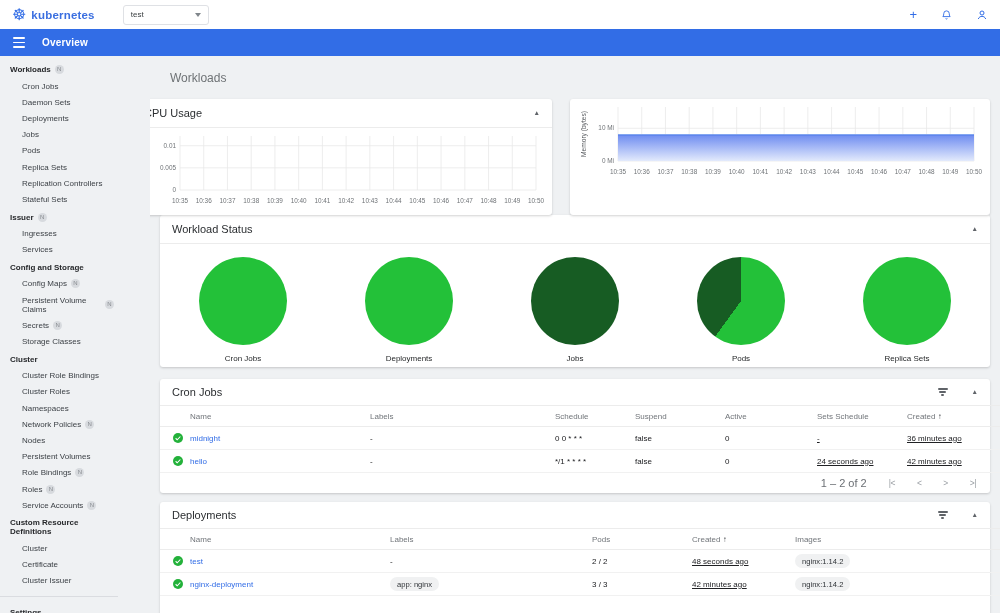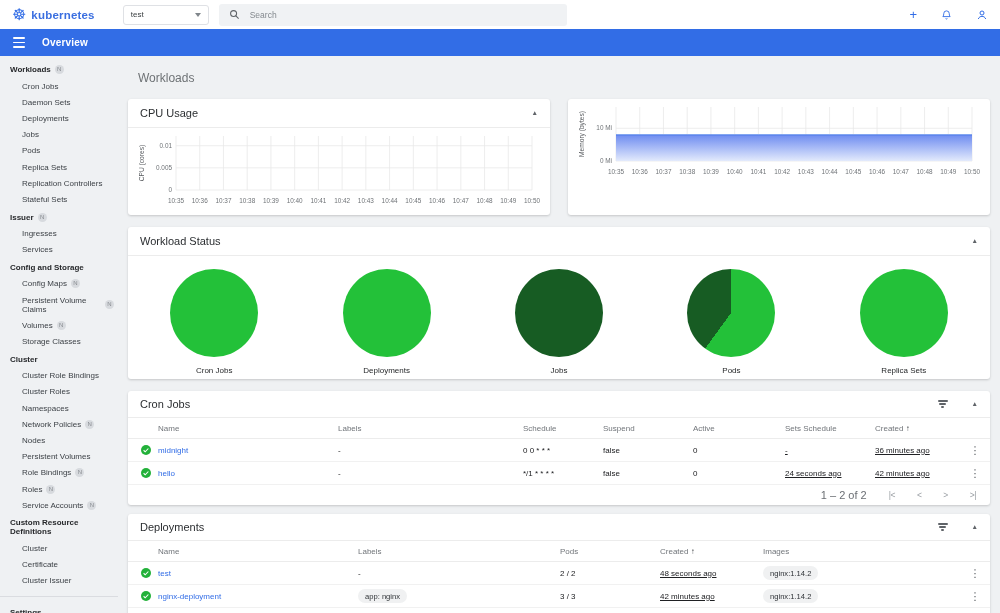--- a/index.html
+++ b/index.html
@@ -25,21 +25,21 @@
   .top-actions .act { color:#326de6; cursor:pointer; display:flex; align-items:center; }
   .plus-glyph { font-size:13px; line-height:1; font-weight:400; }
 
   
   .bluebar { height:27px; background:#326de6; display:flex; align-items:center; padding:0 13px; }
   .hamburger { display:flex; flex-direction:column; gap:2.6px; cursor:pointer; }
   .hamburger span { display:block; width:12px; height:1.7px; background:#fff; border-radius:1px; }
   .bluebar .screen-title { color:#fff; font-size:10px; font-weight:bold; margin-left:17px; letter-spacing:.2px; }
 
   
-  .body { display:flex; height:557px; }
+  .body { display:flex; height:557px;gap:32px; }
   .sidebar { width:118px; flex:0 0 118px; padding-top:4px; overflow:hidden; }
   .sb-sec { display:flex; align-items:center; padding:5px 4px 4px 10px; font-size:8px; font-weight:bold; color:#26282b; cursor:pointer; }
   .sb-item { display:flex; align-items:center; padding:3.6px 4px 3.6px 22px; font-size:8px; color:#3a3f44; cursor:pointer; }
   .nbadge { margin-left:4px; width:9px; height:9px; border-radius:50%; background:#d7dade; color:#85898e;
     font-size:6px; line-height:9px; text-align:center; font-weight:400; flex:0 0 auto; }
   .sb-div { border-top:1px solid #dadce0; margin:7px 0 6px; }
   .main { flex:1; padding:0 10px; overflow:hidden; }
   .page-title { margin:15px 0 14px 10px; font-size:12px; color:#6e7275; }
 
   
@@ -50,21 +50,21 @@
   .caret-up { font-size:6.5px; color:#5f6368; cursor:pointer; line-height:1; }
   .filter-ic { display:flex; flex-direction:column; gap:1.8px; align-items:center; cursor:pointer; }
   .filter-ic span { display:block; height:1.3px; background:#5f6368; border-radius:1px; }
   .filter-ic span:nth-child(1){ width:10px; } .filter-ic span:nth-child(2){ width:6.5px; } .filter-ic span:nth-child(3){ width:3px; }
 
   .charts-row { display:flex; gap:18px;justify-content:flex-end; }
   .chart-card { width:422px; height:116px; }
   .chart-card .card-head { height:29px; border-bottom:1px solid #ececec; }
   .chart-card svg.plot { display:block; margin:2px 4px 0 8px; }
 
-  .status-card { margin-top:12px; height:152px; }
+  .status-card { margin-top:0; height:152px; }
   .status-card .card-head { height:29px; border-bottom:1px solid #ececec; }
   .pies { display:flex; padding-top:13px; }
   .pie-col { flex:1; display:flex; flex-direction:column; align-items:center; }
   .pie { width:88px; height:88px; border-radius:50%; }
   .pie-label { margin-top:9px; font-size:8px; color:#26282a; }
 
   .table-card { margin-top:12px; }
   .table-card .card-head { height:26px; }
   table.rtable { width:100%; border-collapse:collapse; table-layout:fixed; }
   table.rtable th { height:21px; text-align:left; font-weight:400; font-size:8px; color:#71757a; border-top:1px solid #ececec; border-bottom:1px solid #ececec; padding:0;margin-top:28px; }
@@ -88,27 +88,20 @@
 <div class="app">
 
   <div class="topbar">
     <div class="brand">
       <span class="k8s-logo">☸</span>
       <span class="brand-name">kubernetes</span>
     </div>
     <div class="ns-select">
       <span class="ns-value">test</span>
       <span class="ns-caret"></span>
-    </div>
-    <div class="searchbox">
-      <svg width="11" height="11" viewBox="0 0 24 24" fill="none" stroke="#5f6368" stroke-width="2.4">
-        <circle cx="10" cy="10" r="6.5"></circle>
-          <line x1="15" y1="15" x2="21" y2="21"></line>
-      </svg>
-      <input type="text" placeholder="Search" style="">
     </div>
     <div class="top-actions">
       <span class="act plus-glyph">+</span>
       <span class="act">
         <svg width="11" height="12" viewBox="0 0 24 24" fill="none" stroke="#326de6" stroke-width="2">
           <path d="M6 9a6 6 0 0 1 12 0c0 5 2 6.5 2 6.5H4S6 14 6 9z"></path>
             <path d="M10 19.5a2.2 2.2 0 0 0 4 0"></path>
         </svg>
       </span>
       <span class="act">
@@ -175,21 +168,21 @@
         </div>
         <div class="sb-item">
           <span>Config Maps</span>
           <span class="nbadge">N</span>
         </div>
         <div class="sb-item">
           <span>Persistent Volume Claims</span>
           <span class="nbadge">N</span>
         </div>
         <div class="sb-item">
-          <span>Volumes</span>
+          <span>Secrets</span>
           <span class="nbadge">N</span>
         </div>
         <div class="sb-item">
           <span>Storage Classes</span>
         </div>
         <div class="sb-sec">
           <span>Cluster</span>
         </div>
         <div class="sb-item">
           <span>Cluster Role Bindings</span>

